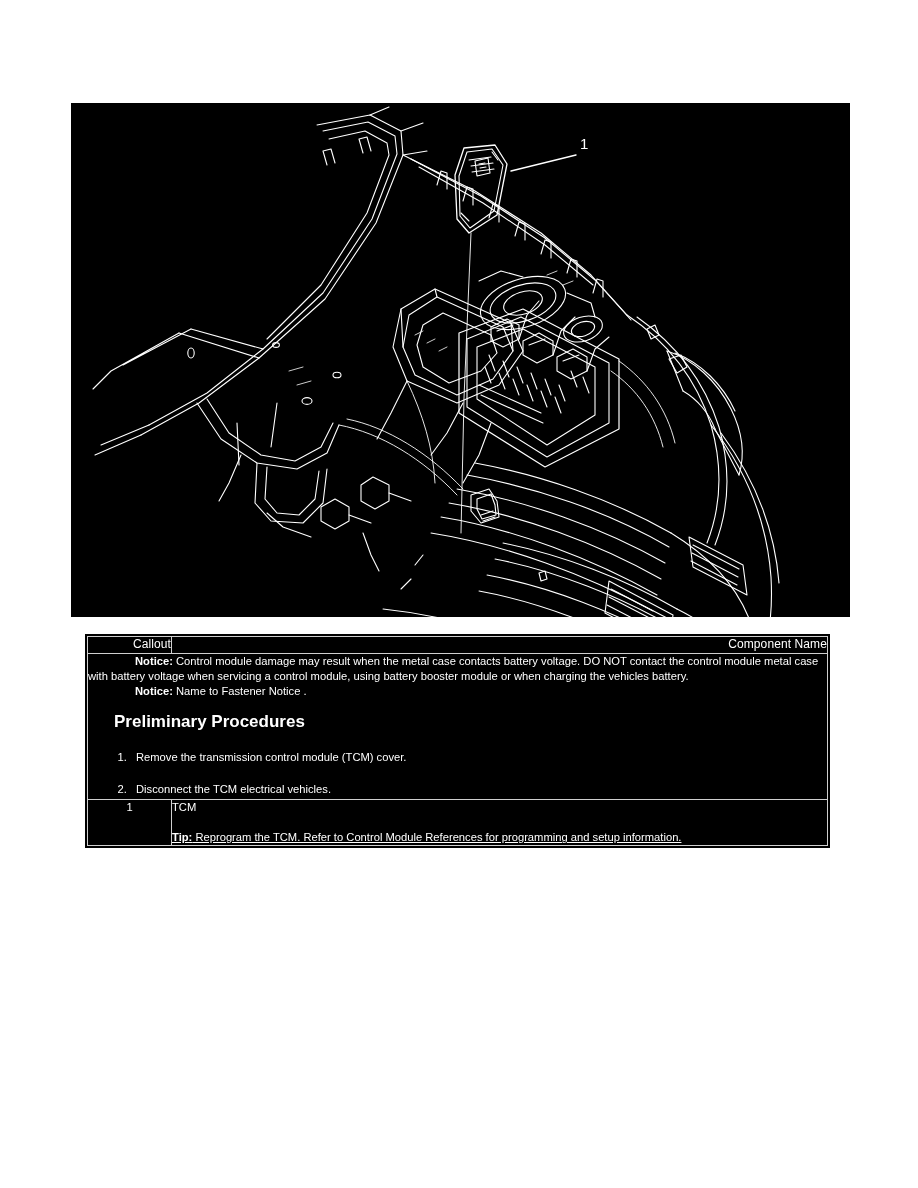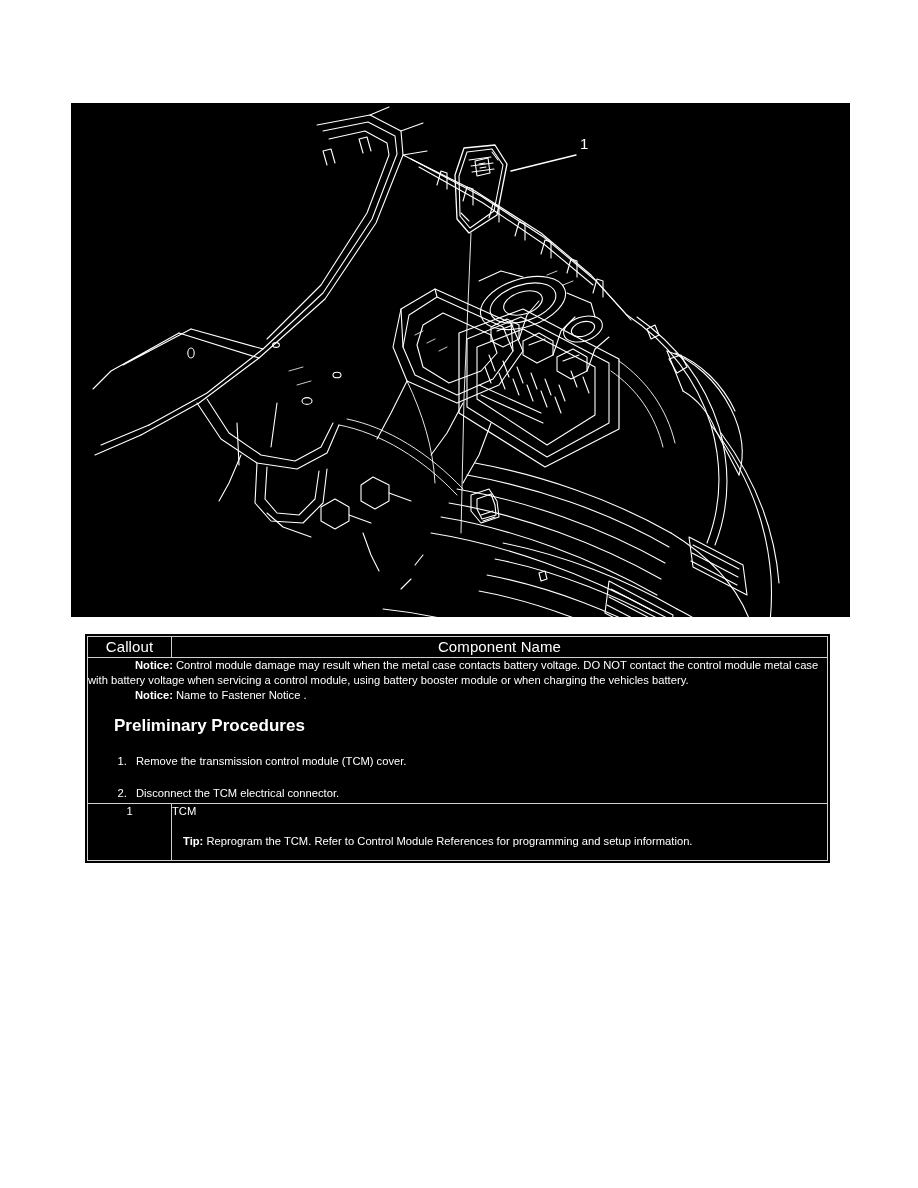--- a/index.html
+++ b/index.html
@@ -55,23 +55,23 @@
     border: 1px solid #cfcfcf;
     padding: 0;
     vertical-align: top;
     background: #000000;
     color: #ffffff;
     font-weight: normal;
   }
   .col-callout { width: 84px; }
 
   .hdr-cell {
-    text-align: center;
+    text-align: right;
     font-weight: bold;
-    font-size: 15px;
+    font-size: 12px;
     padding: 3px 2px 4px 2px;
     letter-spacing: 0.1px;
   }
 
   .notice-cell {
     padding: 3px 6px 4px 4px;
   }
   .notice-line {
     margin: 0 0 0.5px 0;
   }
@@ -97,21 +97,21 @@
     vertical-align: middle;
     padding: 4px 2px;
     font-size: 11.2px;
   }
   .component-cell {
     padding: 3px 6px 4px 4px;
   }
   .component-name {
     margin: 0 0 16px 0;
   }
-  .component-tip { margin: 11px; }
+  .component-tip { margin: 0; text-decoration: underline; }
   .component-tip b { font-weight: bold; }
 </style>
 </head>
 <body>
 
 <div id="illustration">
   <svg viewBox="0 0 779 514" preserveAspectRatio="none">
     <rect x="0" y="0" width="779" height="514" fill="#000000"></rect>
     <g fill="none" stroke="#ffffff" stroke-width="1.1" stroke-linecap="round" stroke-linejoin="round">
 
@@ -274,21 +274,21 @@
         <td class="notice-cell" colspan="2">
           <p class="notice-line">
             <b>Notice:</b><span> Control module damage may result when the metal case contacts battery voltage. DO NOT contact the control module metal case with battery voltage when servicing a control module, using battery booster module or when charging the vehicles battery.</span>
           </p>
           <p class="notice-line">
             <b>Notice:</b><span> Name to Fastener Notice .</span>
           </p>
           <div class="prelim-heading">Preliminary Procedures</div>
           <ol class="prelim-list">
             <li>Remove the transmission control module (TCM) cover.</li>
-            <li>Disconnect the TCM electrical connector.</li>
+            <li>Disconnect the TCM electrical vehicles.</li>
           </ol>
         </td>
       </tr>
       <tr>
         <td class="callout-num">1</td>
         <td class="component-cell">
           <p class="component-name">TCM</p>
           <p class="component-tip">
             <b>Tip:</b><span> Reprogram the TCM. Refer to Control Module References for programming and setup information.</span>
           </p>

